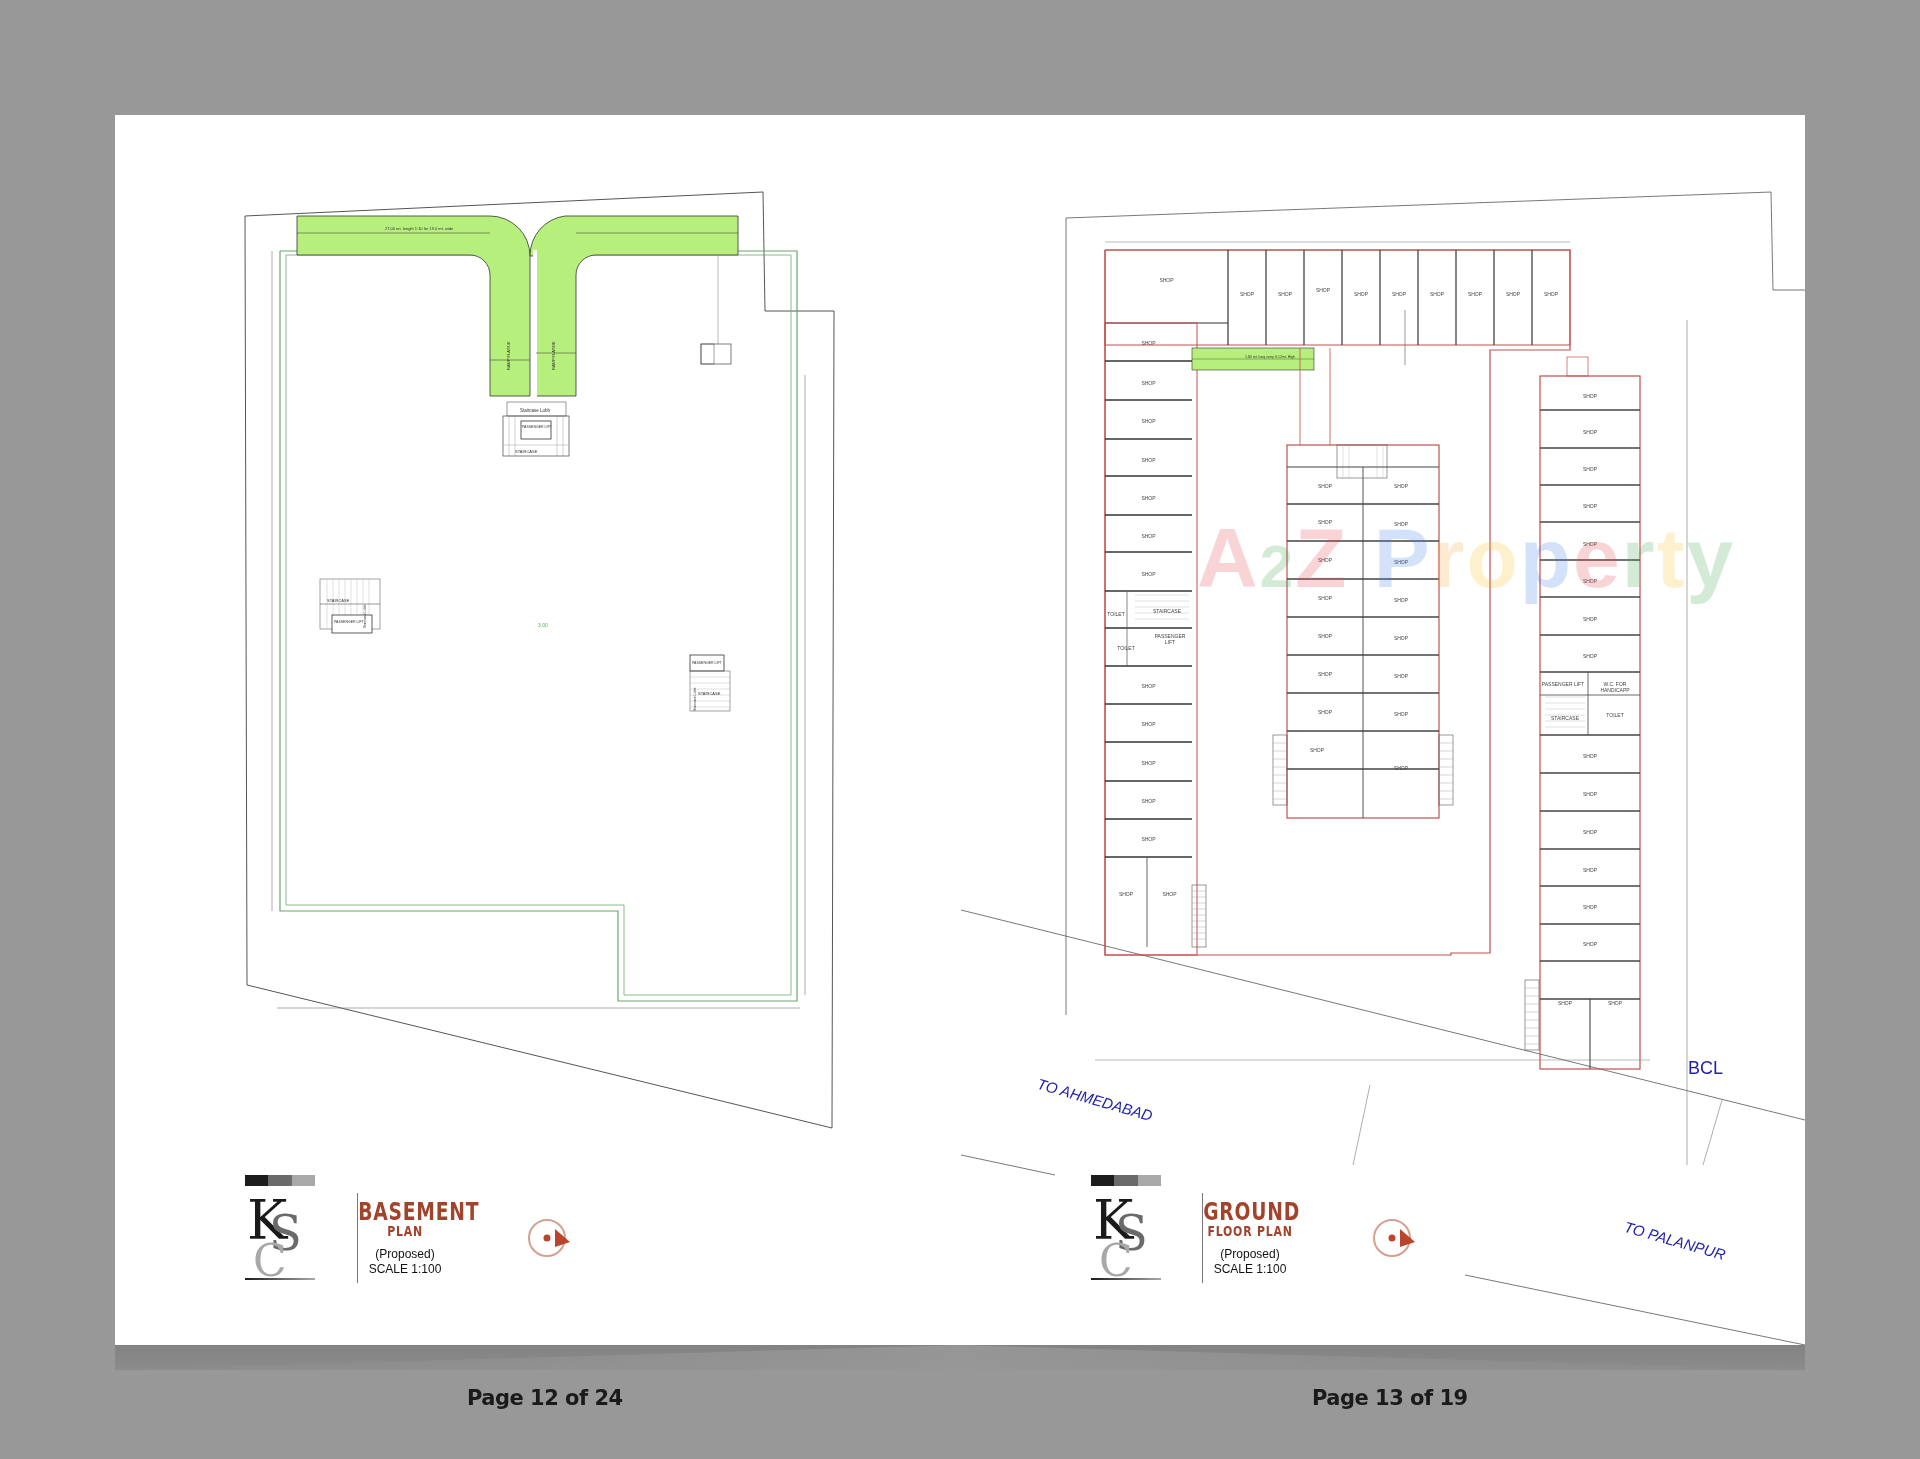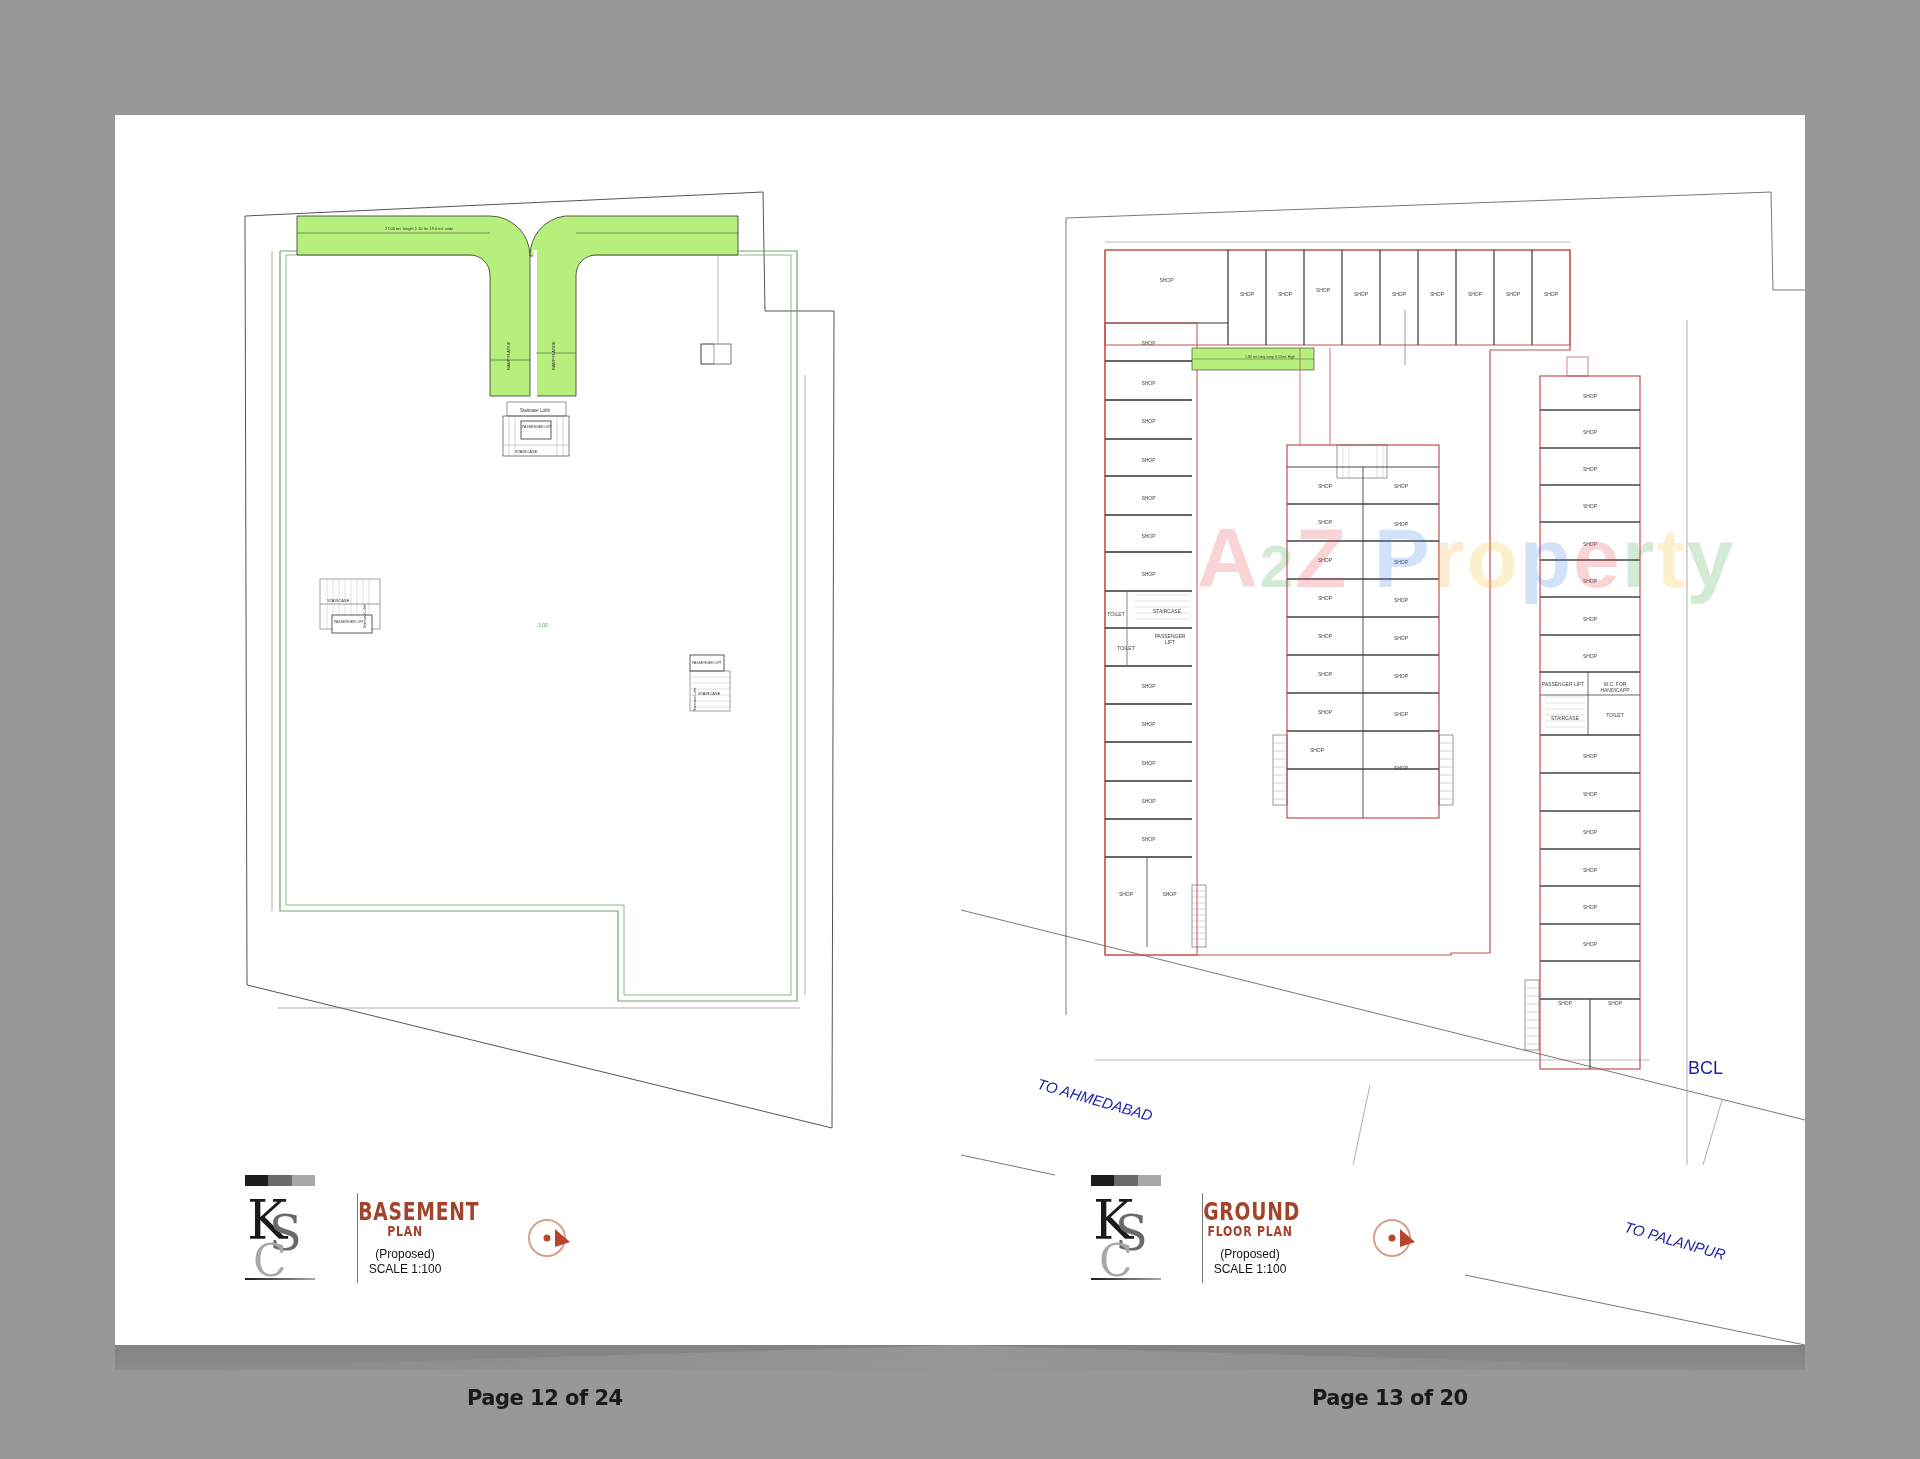--- a/index.html
+++ b/index.html
@@ -384,13 +384,13 @@
   <svg style="left:1255px;top:1100px;" width="60" height="50">
     <circle cx="22" cy="23" r="18" fill="none" stroke="#d4a090" stroke-width="2"></circle>
     <circle cx="22" cy="23" r="3.5" fill="#b9452d"></circle>
     <polygon points="30,14 45,27 30,32" fill="#b9452d"></polygon>
   </svg>
 </div>
 
 <div class="shadow"></div>
 
 <div class="page-label" style="left:467px;">Page 12 of 24</div>
-<div class="page-label" style="left:1312px;">Page 13 of 20</div>
+<div class="page-label" style="left:1312px;">Page 13 of 19</div>
 
 </body></html>

